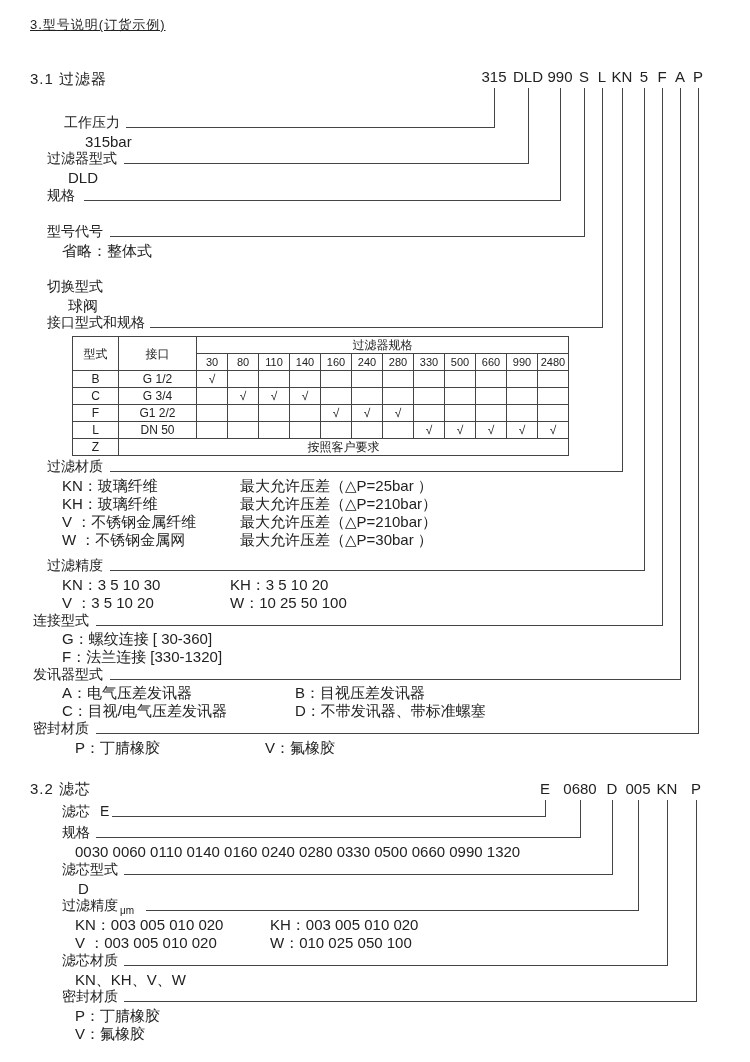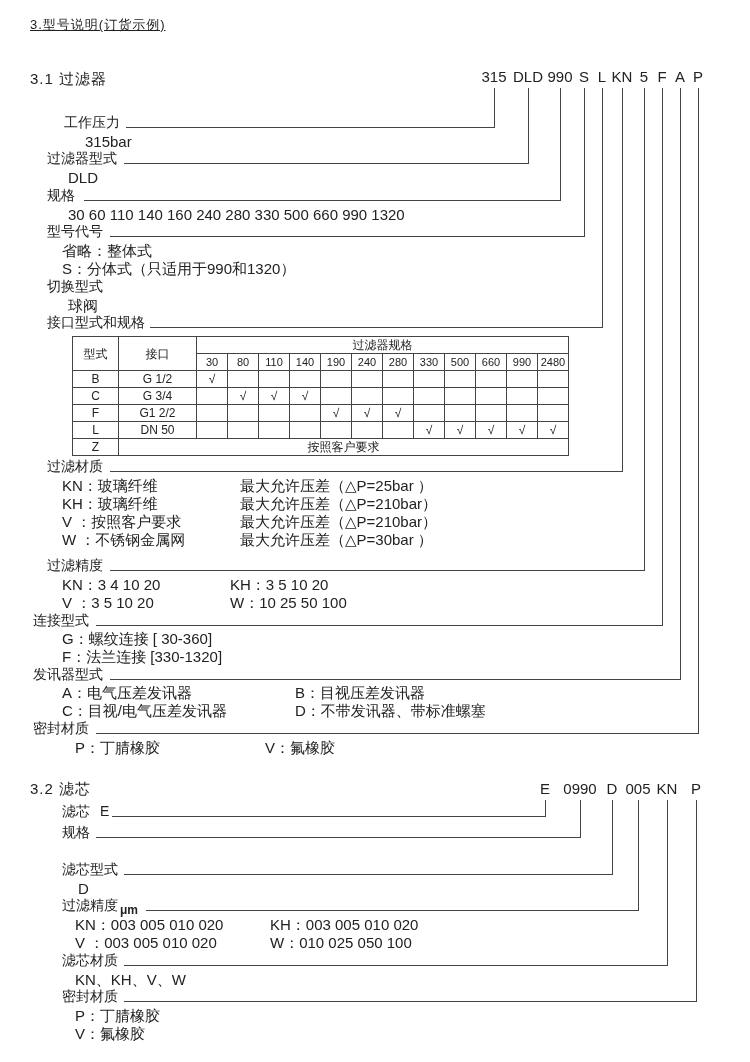--- a/index.html
+++ b/index.html
@@ -9,21 +9,21 @@
     font-family:"Liberation Sans","DejaVu Sans",sans-serif;
     overflow:hidden;
   }
   .t17 { position:absolute; font-size:13px; letter-spacing:1px;text-decoration:underline; }
   .t15 { position:absolute; font-size:15px; letter-spacing:1px; }
   .lbl { position:absolute; font-size:14px; white-space:nowrap; }
   .txt { position:absolute; font-size:15px; white-space:nowrap; }
   .code { position:absolute; top:68px; transform:translateX(-50%); font-size:15px; white-space:nowrap; }
   .code2 { position:absolute; top:780px; transform:translateX(-50%); font-size:15px; white-space:nowrap; }
   .ln { position:absolute; background:#444; }
-  .unit { font-size:12px; vertical-align:sub; margin-left:2px;font-weight:bold; }
+  .unit { font-size:10px; vertical-align:sub; margin-left:2px; }
   .spec-table {
     position:absolute; left:72px; top:336px;
     border-collapse:collapse; table-layout:fixed; font-size:12px; color:#222;
   }
   .spec-table td {
     border:1px solid #444; text-align:center; height:16px; line-height:16px;
     padding:0 1px; overflow:hidden; white-space:nowrap;
   }
   .spec-table td.sz { font-size:11px; }
 </style>
@@ -47,25 +47,23 @@
   <span class="code" style="left:680px">A</span>
   <span class="code" style="left:698px">P</span>
 
   <div class="lbl" style="left:64px;top:114px">工作压力</div>
   <div class="txt" style="left:85px;top:133px">315bar</div>
 
   <div class="lbl" style="left:47px;top:150px">过滤器型式</div>
   <div class="txt" style="left:68px;top:169px">DLD</div>
 
   <div class="lbl" style="left:47px;top:187px">规格</div>
-  <div class="txt" style="left:68px;top:206px">30 60 110 140 160 240 280 330 500 660 990 1320</div>
 
   <div class="lbl" style="left:47px;top:223px">型号代号</div>
   <div class="txt" style="left:62px;top:242px">省略：整体式</div>
-  <div class="txt" style="left:62px;top:260px">S：分体式（只适用于990和1320）</div>
 
   <div class="lbl" style="left:47px;top:278px">切换型式</div>
   <div class="txt" style="left:68px;top:297px">球阀</div>
 
   <div class="lbl" style="left:47px;top:314px">接口型式和规格</div>
   <table class="spec-table">
       <colgroup>
         <col style="width:46px">
         <col style="width:78px">
         <col style="width:31px">
@@ -85,21 +83,21 @@
         <tr>
           <td rowspan="2">型式</td>
           <td rowspan="2">接口</td>
           <td colspan="12">过滤器规格</td>
         </tr>
         <tr>
           <td class="sz">30</td>
           <td class="sz">80</td>
           <td class="sz">110</td>
           <td class="sz">140</td>
-          <td class="sz">190</td>
+          <td class="sz">160</td>
           <td class="sz">240</td>
           <td class="sz">280</td>
           <td class="sz">330</td>
           <td class="sz">500</td>
           <td class="sz">660</td>
           <td class="sz">990</td>
           <td class="sz">2480</td>
         </tr>
         <tr>
           <td>B</td>
@@ -170,27 +168,27 @@
           <td colspan="13">按照客户要求</td>
         </tr>
       </tbody>
     </table>
 
   <div class="lbl" style="left:47px;top:458px">过滤材质</div>
   <div class="txt" style="left:62px;top:477px">KN：玻璃纤维</div>
   <div class="txt" style="left:240px;top:477px">最大允许压差（△P=25bar ）</div>
   <div class="txt" style="left:62px;top:495px">KH：玻璃纤维</div>
   <div class="txt" style="left:240px;top:495px">最大允许压差（△P=210bar）</div>
-  <div class="txt" style="left:62px;top:513px">V ：按照客户要求</div>
+  <div class="txt" style="left:62px;top:513px">V ：不锈钢金属纤维</div>
   <div class="txt" style="left:240px;top:513px">最大允许压差（△P=210bar）</div>
   <div class="txt" style="left:62px;top:531px">W ：不锈钢金属网</div>
   <div class="txt" style="left:240px;top:531px">最大允许压差（△P=30bar ）</div>
 
   <div class="lbl" style="left:47px;top:557px">过滤精度</div>
-  <div class="txt" style="left:62px;top:576px">KN：3 4 10 20</div>
+  <div class="txt" style="left:62px;top:576px">KN：3 5 10 30</div>
   <div class="txt" style="left:230px;top:576px">KH：3 5 10 20</div>
   <div class="txt" style="left:62px;top:594px">V ：3 5 10 20</div>
   <div class="txt" style="left:230px;top:594px">W：10 25 50 100</div>
 
   <div class="lbl" style="left:33px;top:612px">连接型式</div>
   <div class="txt" style="left:62px;top:630px">G：螺纹连接 [ 30-360]</div>
   <div class="txt" style="left:62px;top:648px">F：法兰连接 [330-1320]</div>
 
   <div class="lbl" style="left:33px;top:666px">发讯器型式</div>
   <div class="txt" style="left:62px;top:684px">A：电气压差发讯器</div>
@@ -198,30 +196,31 @@
   <div class="txt" style="left:62px;top:702px">C：目视/电气压差发讯器</div>
   <div class="txt" style="left:295px;top:702px">D：不带发讯器、带标准螺塞</div>
 
   <div class="lbl" style="left:33px;top:720px">密封材质</div>
   <div class="txt" style="left:75px;top:739px">P：丁腈橡胶</div>
   <div class="txt" style="left:265px;top:739px">V：氟橡胶</div>
 
   <div class="t15" style="left:30px;top:780px">3.2 滤芯</div>
 
   <span class="code2" style="left:545px">E</span>
-  <span class="code2" style="left:580px">0990</span>
+  <span class="code2" style="left:580px">0680</span>
   <span class="code2" style="left:612px">D</span>
   <span class="code2" style="left:638px">005</span>
   <span class="code2" style="left:667px">KN</span>
   <span class="code2" style="left:696px">P</span>
 
   <div class="lbl" style="left:62px;top:803px">滤芯</div>
   <div class="lbl" style="left:100px;top:803px">E</div>
 
   <div class="lbl" style="left:62px;top:824px">规格</div>
+  <div class="txt" style="left:75px;top:843px">0030 0060 0110 0140 0160 0240 0280 0330 0500 0660 0990 1320</div>
 
   <div class="lbl" style="left:62px;top:861px">滤芯型式</div>
   <div class="txt" style="left:78px;top:880px">D</div>
 
   <div class="lbl" style="left:62px;top:897px">
     <span>过滤精度</span><span class="unit">μm</span>
   </div>
   <div class="txt" style="left:75px;top:916px">KN：003 005 010 020</div>
   <div class="txt" style="left:270px;top:916px">KH：003 005 010 020</div>
   <div class="txt" style="left:75px;top:934px">V ：003 005 010 020</div>

